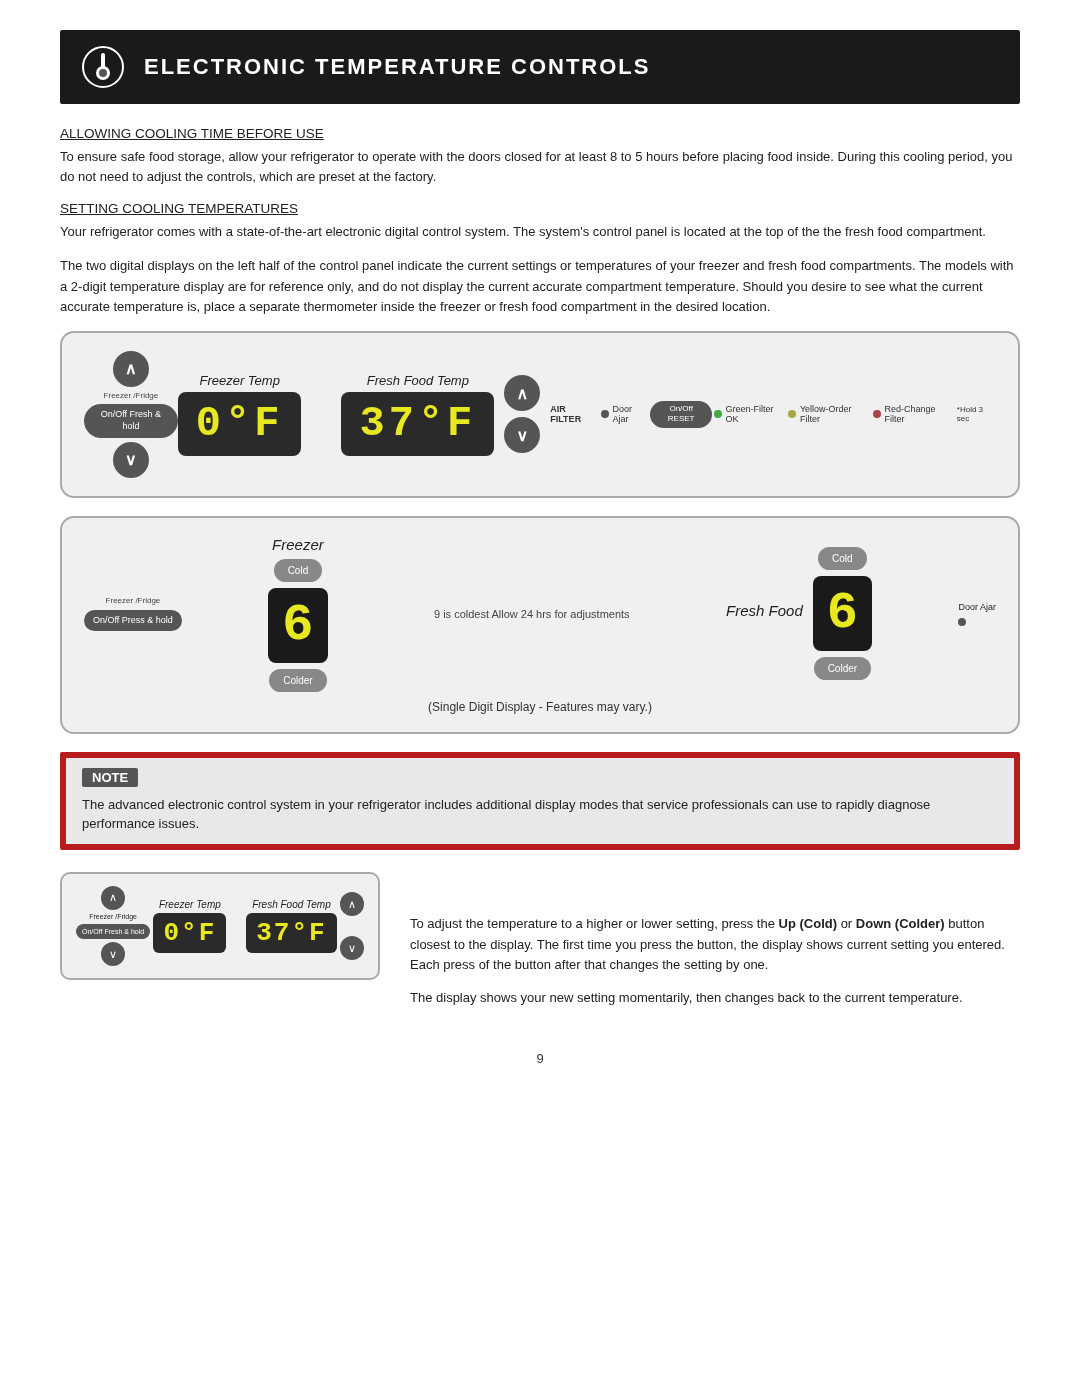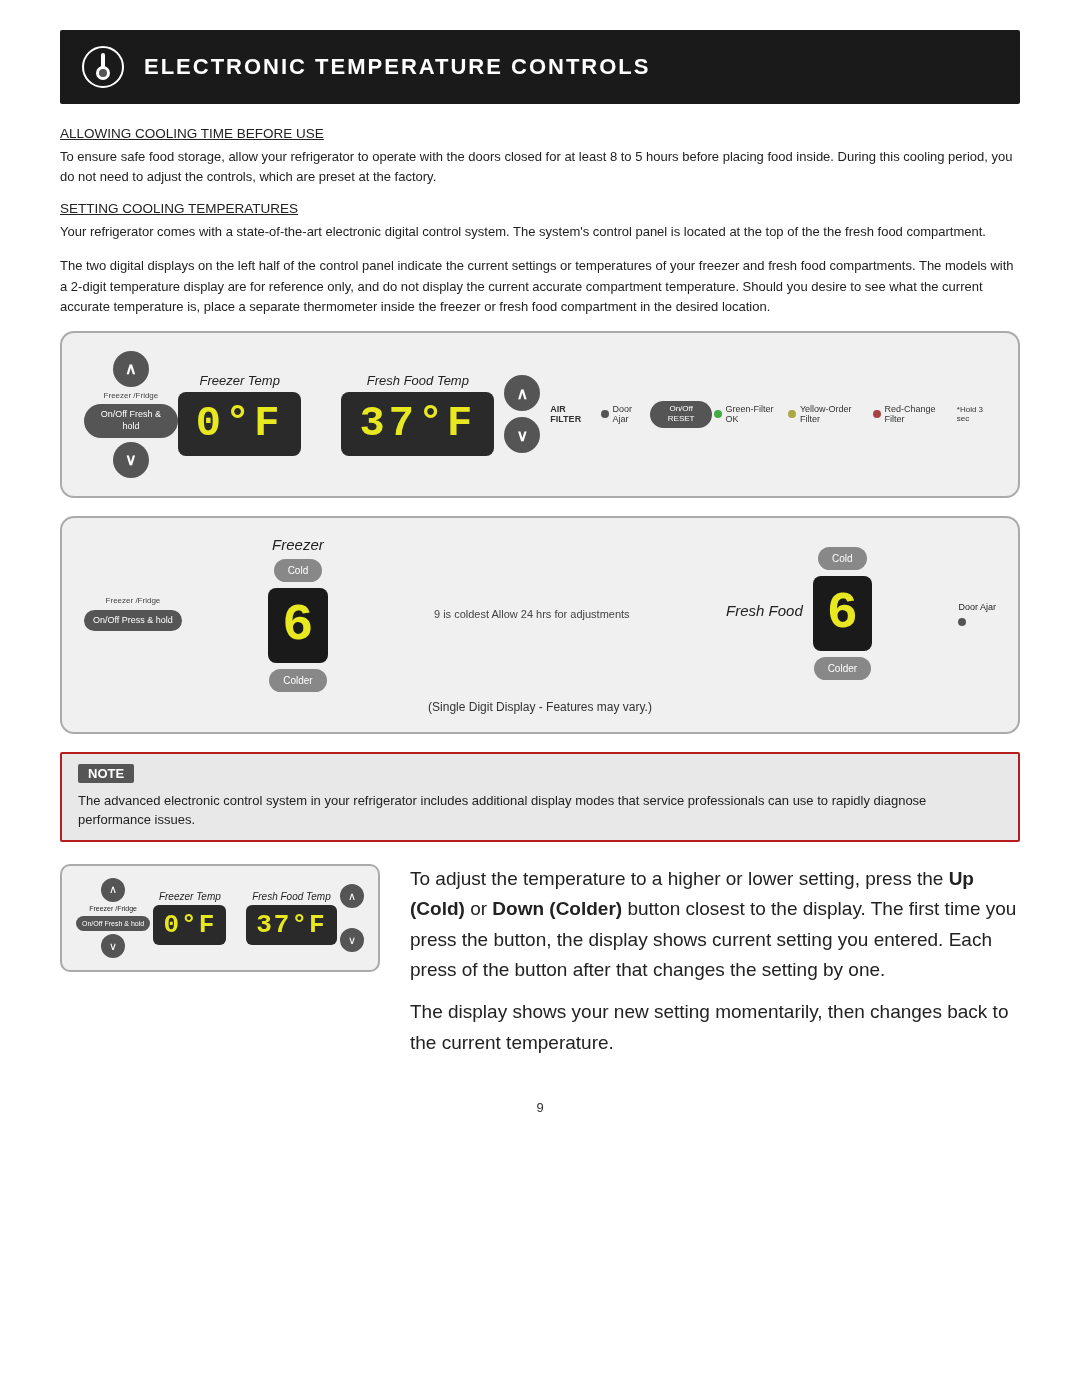--- a/index.html
+++ b/index.html
@@ -213,21 +213,21 @@
     .panel-caption {
       text-align: center;
       font-size: 12px;
       color: #333;
       margin-top: 8px;
     }
 
     
     .note-box {
       background: #e8e8e8;
-      border: 2px solid #b91c1c;
+      border: 6px solid #b91c1c;
       padding: 10px 16px;
       margin-bottom: 22px;
       border-radius: 2px;
     }
     .note-title {
       font-size: 13px;
       font-weight: bold;
       background: #555;
       color: #fff;
       padding: 2px 10px;
@@ -244,22 +244,23 @@
     .bottom-section {
       display: flex;
       gap: 30px;
       align-items: flex-start;
     }
     .bottom-panel-wrap {
       flex: 0 0 320px;
     }
     .bottom-text {
       flex: 1;
-      font-size: 19px;
+      font-size: 13px;
       line-height: 1.6;
+      margin-top: 42px;
     }
     .bottom-text p {
       margin-bottom: 12px;
     }
 
     .panel-small {
       border: 2px solid #aaa;
       border-radius: 10px;
       background: #f0f0f0;
       padding: 12px 14px;

